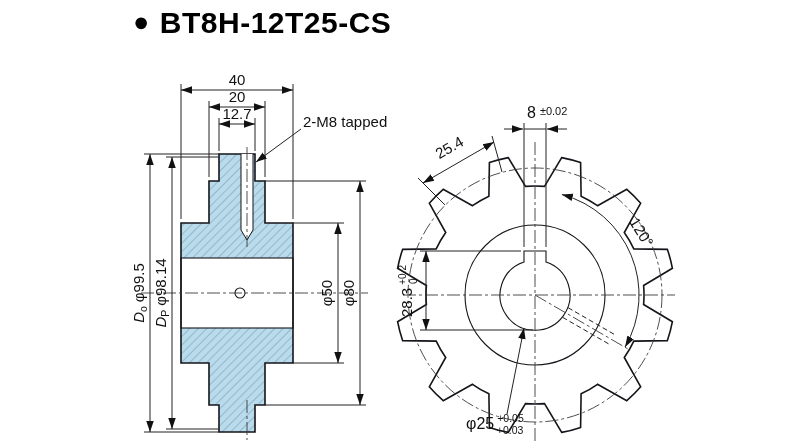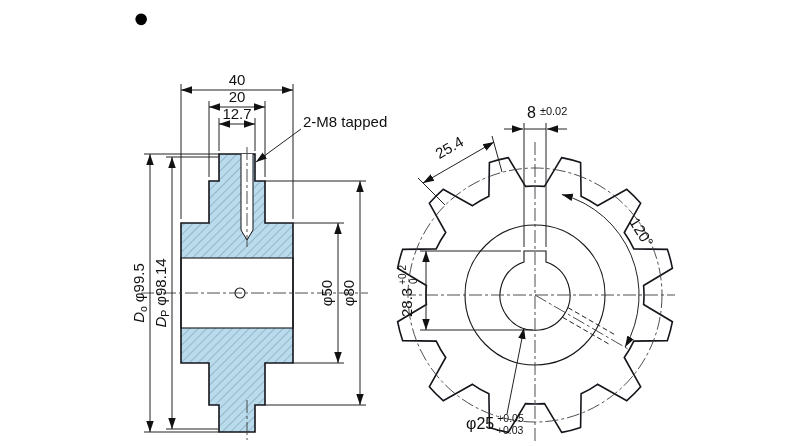--- a/index.html
+++ b/index.html
@@ -17,20 +17,21 @@
   .cl{stroke:#3a3a3a;stroke-width:0.9;fill:none;stroke-dasharray:13 3 3 3;}
   .hid{stroke:#222;stroke-width:1;fill:none;stroke-dasharray:5 3;}
 </style>
 </head>
 <body>
 
 <div class="stage">
 
   <div class="title">
     <span class="bullet">●</span>
+    <span>BT8H-12T25-CS</span>
   </div>
 
   <svg width="800" height="446" viewBox="0 0 800 446">
     <defs>
       <marker id="arr" viewBox="0 0 10 8" markerWidth="11" markerHeight="9" refX="10" refY="4" orient="auto-start-reverse">
         <path d="M0,0.6 L10,4 L0,7.4 Z" fill="#111"></path>
       </marker>
       <pattern id="hatch" patternUnits="userSpaceOnUse" width="6" height="6" patternTransform="rotate(45)">
         <line id="hatch-line" x1="0" y1="0" x2="0" y2="6" stroke="#6e93aa" stroke-width="1"></line>
       </pattern>

